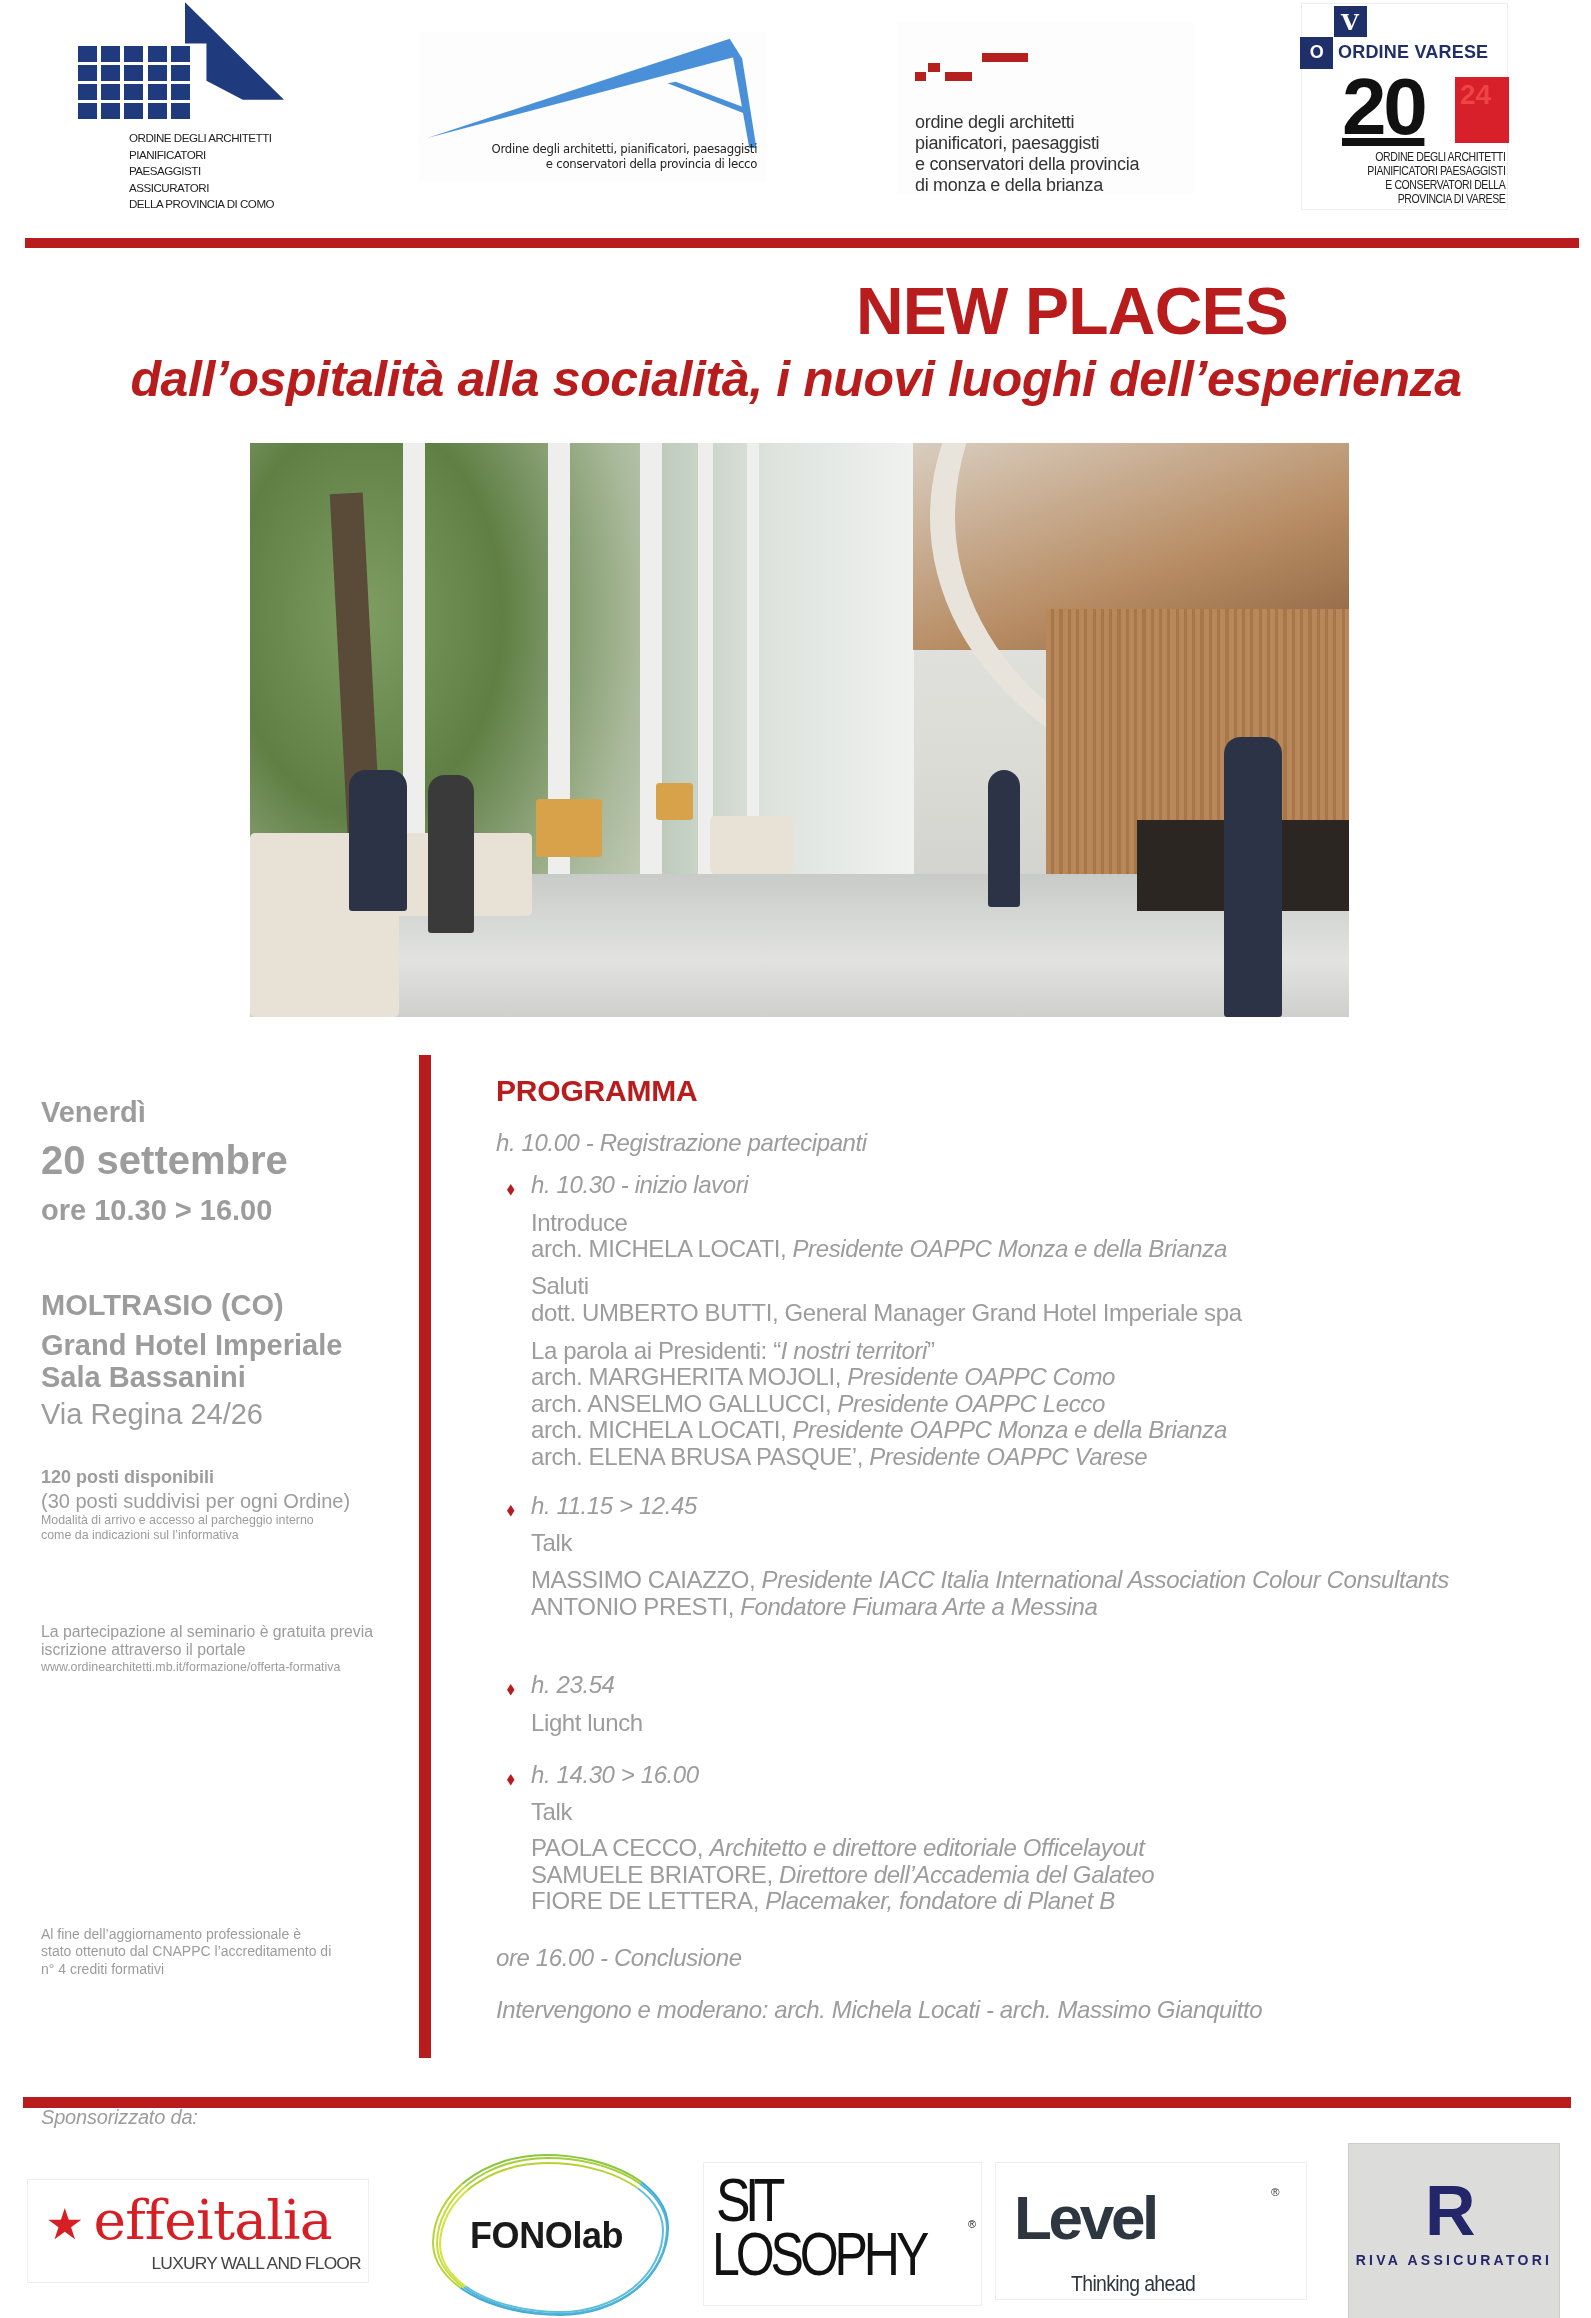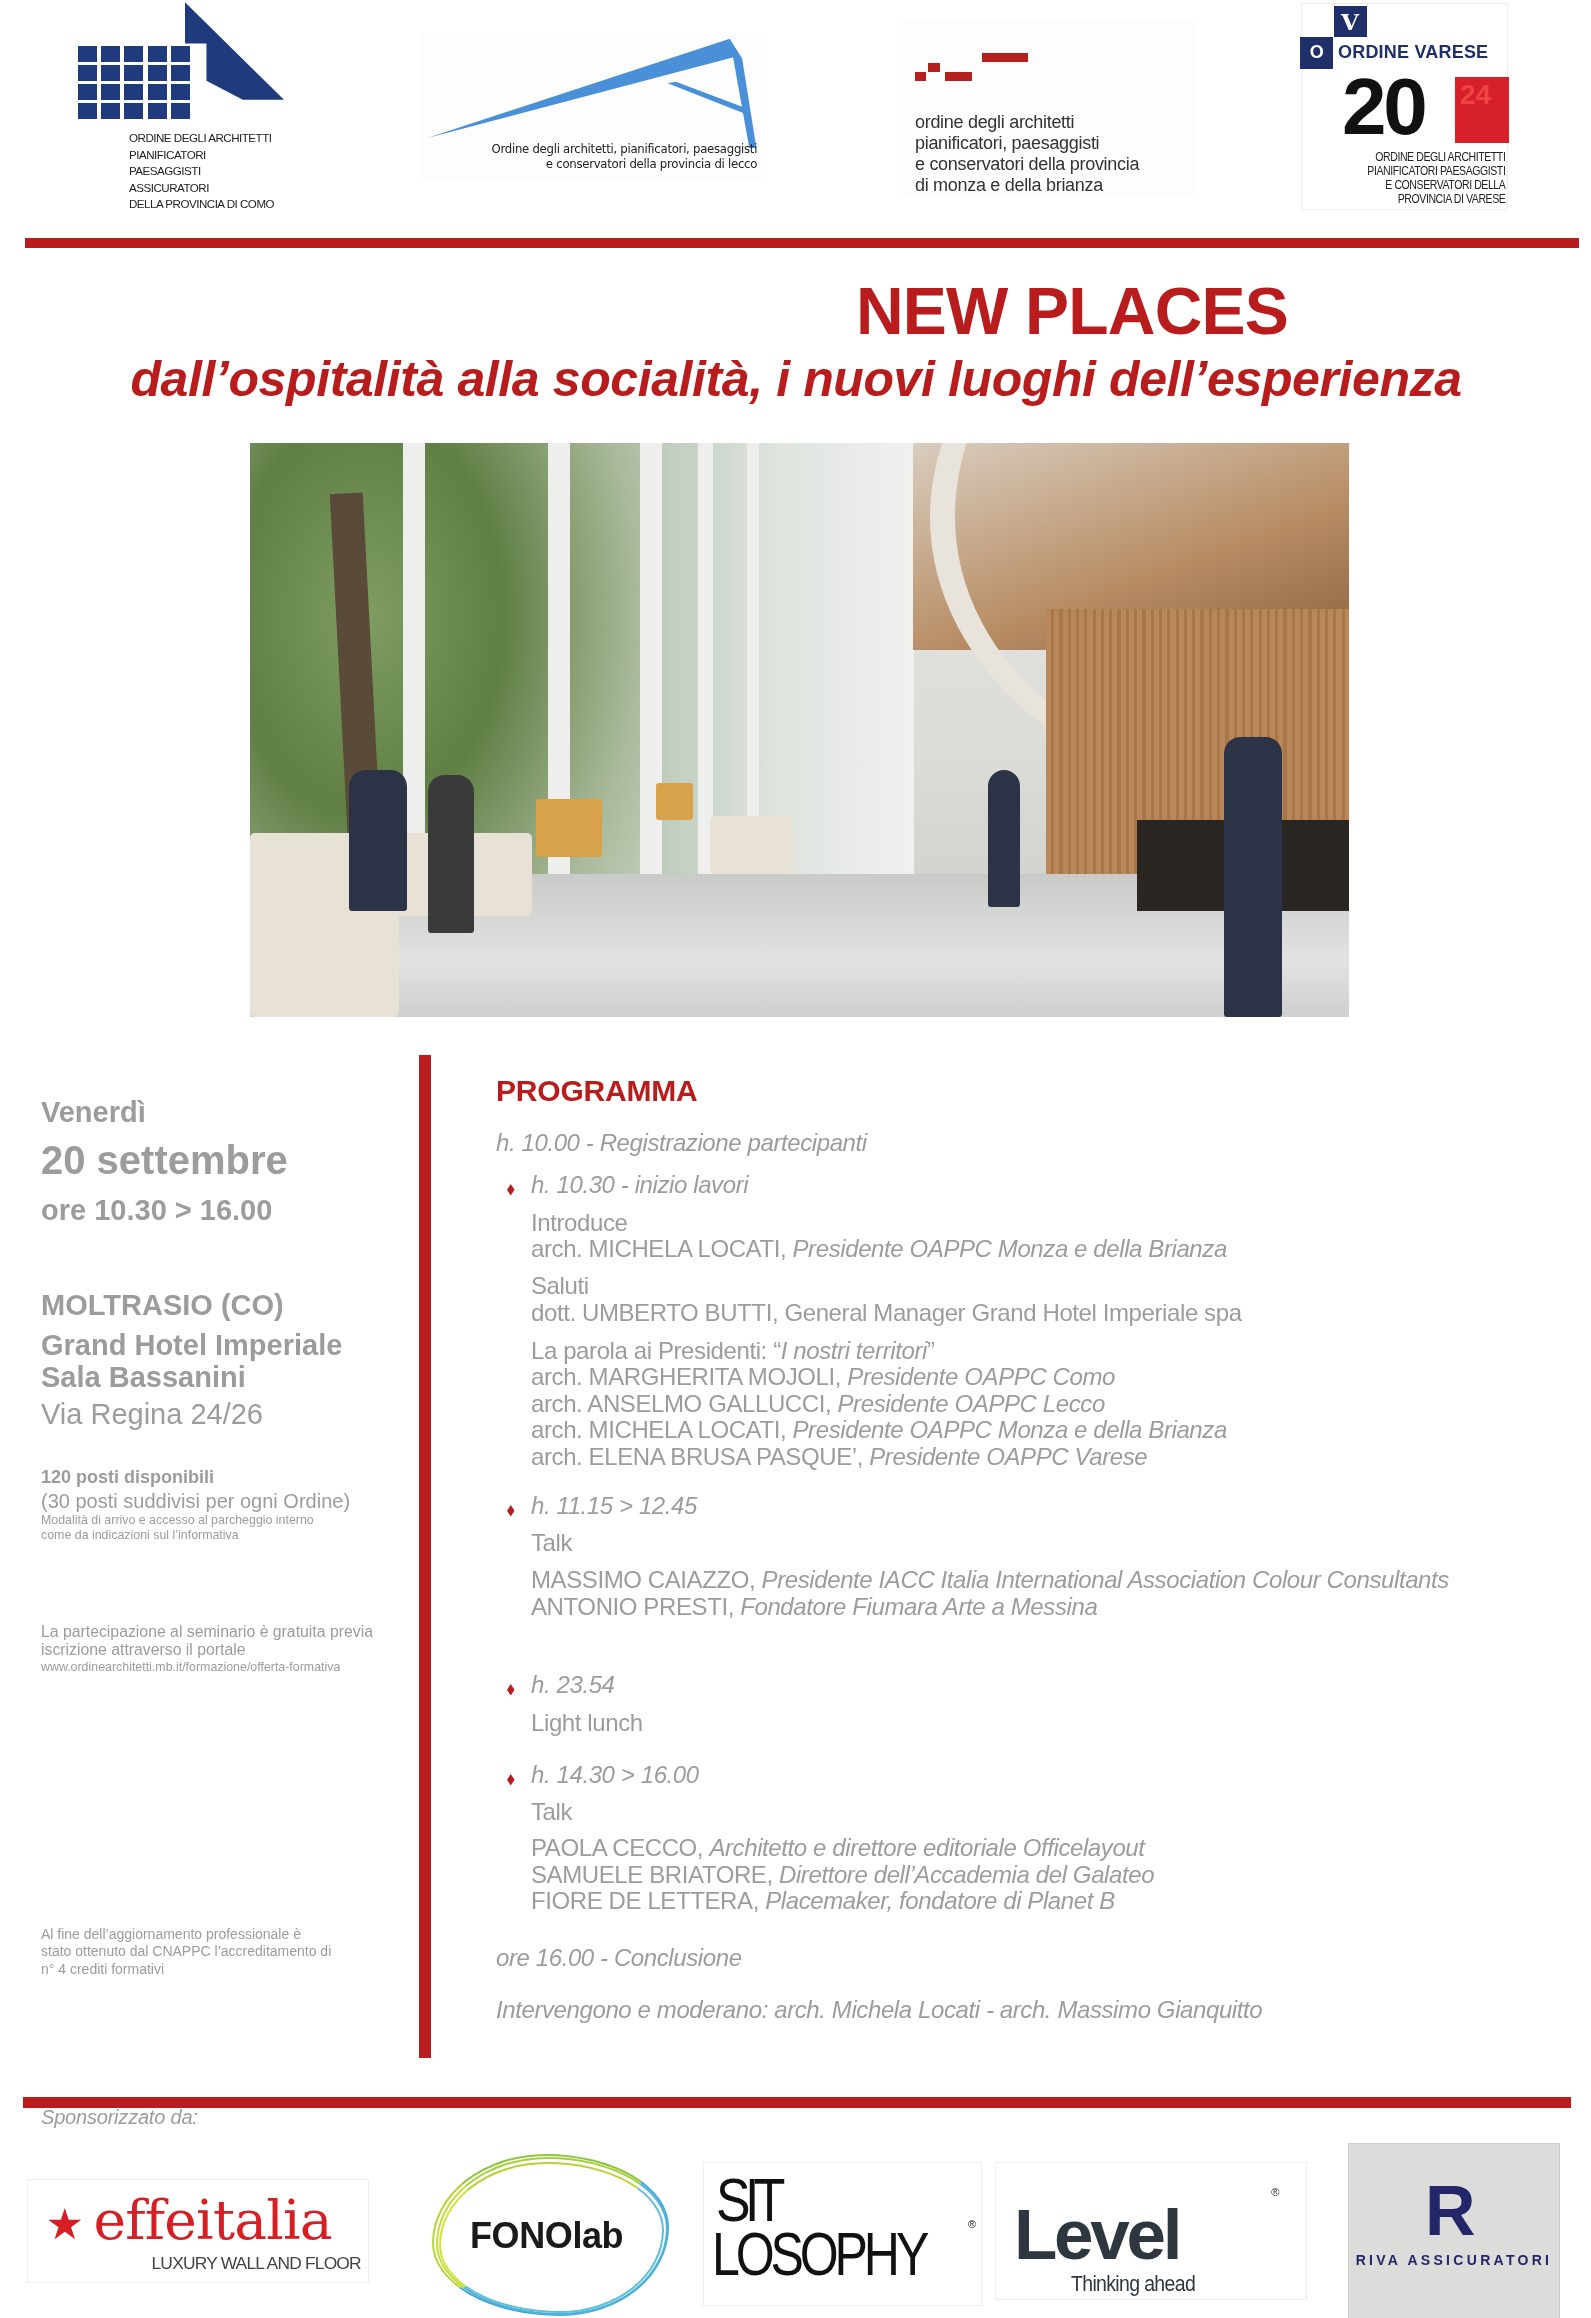--- a/index.html
+++ b/index.html
@@ -19,21 +19,21 @@
   .lecco-text { position: absolute; right: 10px; top: 109px; text-align: right; font-family: "DejaVu Sans", sans-serif; font-size: 13px; line-height: 15px; color: #222; letter-spacing: -0.3px; transform: scaleX(0.9); transform-origin: right; }
 
   .logo-monza { left: 897px; top: 21.6px; width: 166px; height: 172px; background: #fdfdfd; }
   .monza-bars span { position: absolute; background: #b5201e; display: block; height: 9px; }
   .monza-text { position: absolute; left: 18px; top: 90px; font-size: 18px; line-height: 21px; color: #333; letter-spacing: -0.3px; }
 
   .logo-varese { left: 1301px; top: 3.3px; width: 207px; height: 207px; background: #fff; border: 0.8px solid #eee; }
   .varese-v { position: absolute; left: 31.5px; top: 1.7px; width: 33px; height: 31.5px; background: #1f2f6a; color: #fff; font-weight: bold; font-size: 23px; text-align: center; line-height: 31.5px; font-family: "DejaVu Serif", serif; }
   .varese-o { position: absolute; left: -1.7px; top: 33px; width: 33px; height: 31.5px; background: #1f2f6a; color: #fff; font-weight: bold; font-size: 18px; text-align: center; line-height: 31.5px; }
   .varese-title { position: absolute; left: 36px; top: 38px; font-weight: bold; font-size: 18px; color: #1f2f6a; letter-spacing: 0.2px; }
-  .varese-20 { position: absolute; left: 40px; top: 65px; font-weight: bold; font-size: 80px; line-height: 75px; color: #111; letter-spacing: -3.3px; }
+  .varese-20 { position: absolute; left: 40px; top: 65px; font-weight: bold; font-size: 80px; line-height: 75px; color: #111; letter-spacing: -3.3px; text-decoration: underline; }
   .varese-24box { position: absolute; left: 153px; top: 73px; width: 54px; height: 66px; background: #d8202a; }
   .varese-24 { position: absolute; left: 158px; top: 75px; font-weight: bold; font-size: 28px; color: #ef4444; }
   .varese-sub { position: absolute; right: 1.7px; top: 146px; text-align: right; font-size: 12.4px; line-height: 14px; color: #222; letter-spacing: -0.5px; transform: scaleX(0.85); transform-origin: right; }
 
   
   .red-bar { background: #b81c1c; }
   .bar-top { left: 25px; top: 238px; width: 1554px; height: 10px; }
   .bar-bottom { left: 23px; top: 2097px; width: 1548px; height: 10.8px; }
   .bar-vertical { left: 419px; top: 1055px; width: 12.4px; height: 1003px; }
 
@@ -94,21 +94,21 @@
   .effe-name { position:absolute; left: 66px; top: 10px; font-family: "DejaVu Serif", serif; font-size: 55px; color:#d51f24; letter-spacing: -0.8px; line-height: 61px; }
   .effe-tag { position:absolute; left: 124px; top: 73px; font-size: 17.4px; color:#444; letter-spacing: -0.8px; }
   .sp-fono { left: 429px; top: 2149px; width: 245px; height: 170px; border:none; }
   .fono-ring { position:absolute; border-radius: 48% 52% 46% 54% / 55% 45% 55% 45%; border: 2.5px solid; }
   .fono-name { position:absolute; left: 41px; top: 66px; font-weight: bold; font-size: 36px; color:#1a1a1a; letter-spacing: -0.4px; }
   .sp-sit { left: 703px; top: 2162px; width: 279px; height: 144px; }
   .sit-1 { position:absolute; left: 11.6px; top: 8.3px; font-size: 61px; line-height: 58px; color:#111; letter-spacing: -6.6px; transform: scaleX(0.85); transform-origin:left; }
   .sit-2 { position:absolute; left: 8.3px; top: 61px; font-size: 61px; line-height: 61px; color:#111; letter-spacing: -5px; transform: scaleX(0.82); transform-origin:left; font-weight: 300; }
   .sit-reg { position:absolute; left: 264px; top: 55px; font-size: 10.8px; color:#111; }
   .sp-level { left: 995px; top: 2162px; width: 312px; height: 138px; }
-  .level-name { position:absolute; left: 18px; top: 22px; font-weight: bold; font-size: 71px; line-height: 99px; color:#2e3640; letter-spacing: -3.3px; }
+  .level-name { position:absolute; left: 18px; top: 5px; font-weight: bold; font-size: 62px; line-height: 99px; color:#2e3640; letter-spacing: -3.3px; }
   .level-reg { position:absolute; left: 275px; top: 21.6px; font-size: 11.6px; color:#2e3640; }
   .level-tag { position:absolute; left: 75px; top: 108px; font-size: 21.6px; color:#2e3640; letter-spacing: -0.7px; transform: scaleX(0.9); transform-origin:left; }
   .sp-riva { left: 1348px; top: 2143px; width: 212px; height: 176px; background:#dcdcda; border:0.8px solid #ccc; }
   .riva-r { position:absolute; left: 76px; top: 31.5px; font-weight: bold; font-size: 70px; line-height: 70px; color:#24266a; }
   .riva-name { position:absolute; left: 0; width: 100%; top: 108px; text-align:center; font-weight: bold; font-size: 14px; color:#24266a; letter-spacing: 3.3px; }
 </style>
 </head>
 <body>
 
 <div class="abs logo-como">

